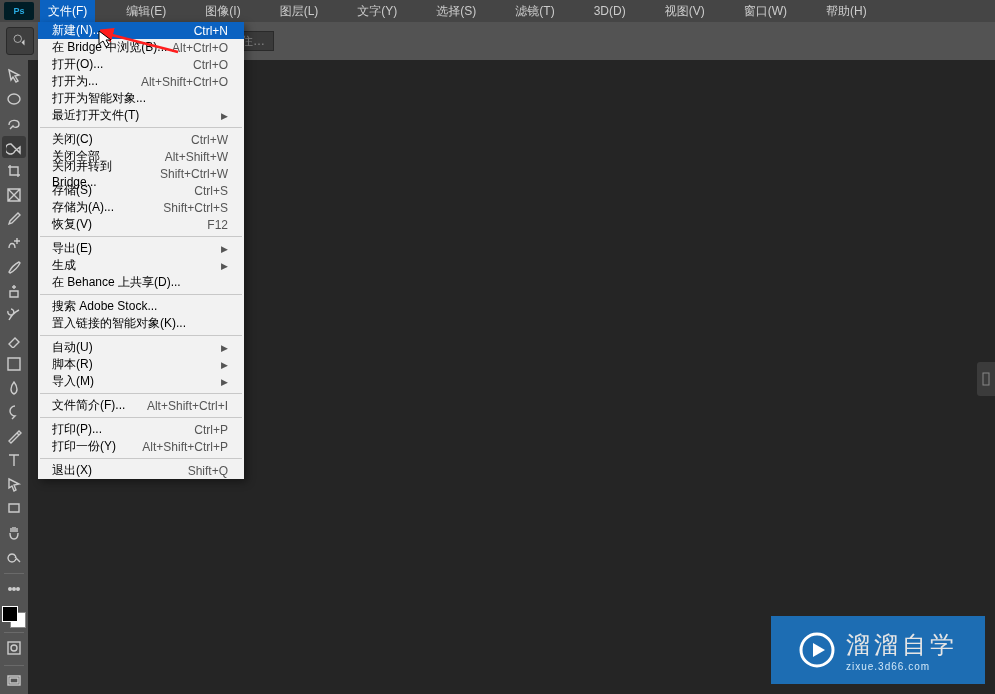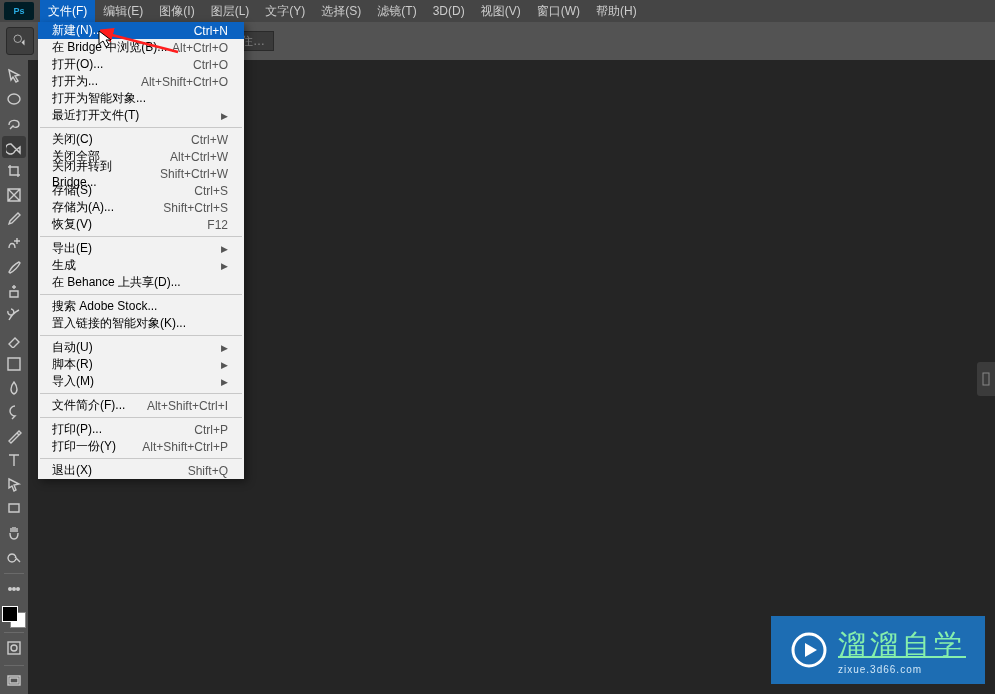--- a/index.html
+++ b/index.html
@@ -46,29 +46,29 @@
   .dropdown .mi.disabled { color: #888; }
 
   
   .cursor { position: absolute; left: 98px; top: 30px; z-index: 30; pointer-events:none; }
   .red-arrow { position: absolute; left: 100px; top: 28px; z-index: 25; pointer-events:none; }
 
   
   .watermark { position: absolute; right: 10px; bottom: 10px; width: 214px; height: 68px; background: #1d6db3; display: flex; align-items: center; justify-content: center; flex-direction: row; }
   .watermark svg { margin-right: 10px; }
   .watermark .wm-text { display:flex; flex-direction:column; align-items:flex-start; }
-  .watermark .wm-big  { color:#86efac; font-size: 28px; letter-spacing: 4px; text-decoration: underline; }
+  .watermark .wm-big  { color:#e5e5e5; font-size: 24px; letter-spacing: 4px; }
   .watermark .wm-small{ color:#cfe6f7; font-size: 10px; letter-spacing: 1px; }
 </style>
 </head>
 <body>
 
 <div class="menubar">
   <div class="ps-logo">Ps</div>
-  <div id="menubar-items" style="display: flex;">
+  <div id="menubar-items" style="display: flex; gap: 23px;">
       <div class="menubar-item active">文件(F)</div>
       <div class="menubar-item">编辑(E)</div>
       <div class="menubar-item">图像(I)</div>
       <div class="menubar-item">图层(L)</div>
       <div class="menubar-item">文字(Y)</div>
       <div class="menubar-item">选择(S)</div>
       <div class="menubar-item">滤镜(T)</div>
       <div class="menubar-item">3D(D)</div>
       <div class="menubar-item">视图(V)</div>
       <div class="menubar-item">窗口(W)</div>
@@ -267,21 +267,21 @@
       <span>最近打开文件(T)</span>
       <span class="arrow">▶</span>
     </div>
     <div class="sep"></div>
     <div class="mi">
       <span>关闭(C)</span>
       <span class="shortcut">Ctrl+W</span>
     </div>
     <div class="mi">
       <span>关闭全部</span>
-      <span class="shortcut">Alt+Ctrl+W</span>
+      <span class="shortcut">Alt+Shift+W</span>
     </div>
     <div class="mi">
       <span>关闭并转到 Bridge...</span>
       <span class="shortcut">Shift+Ctrl+W</span>
     </div>
     <div class="mi">
       <span>存储(S)</span>
       <span class="shortcut">Ctrl+S</span>
     </div>
     <div class="mi">

